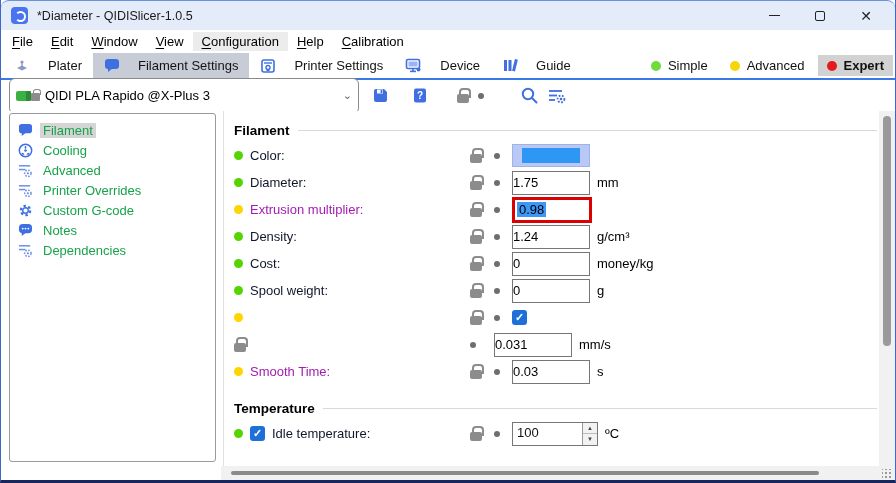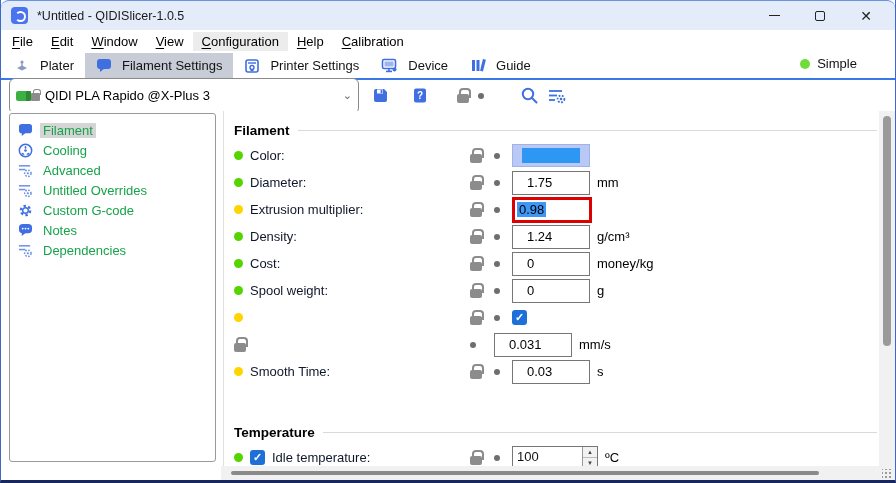--- a/index.html
+++ b/index.html
@@ -25,24 +25,24 @@
 
   
   .menubar { height:23px; flex:0 0 23px; background:#fff; display:flex; align-items:center; padding-left:2px; }
   .menu-item { padding:2px 9px; color:#000; }
   .menu-item.hovered { background:#ececec; }
   .mn { text-decoration:underline; text-underline-offset:2px; }
 
   
   .tabbar { height:27px; flex:0 0 27px; background:#fff; display:flex; align-items:stretch;
             border-bottom:2px solid #3b78e8; padding-left:2px; }
-  .tab { display:flex; align-items:center; gap:10px; padding:0 11px; color:#141414; }
+  .tab { display:flex; align-items:center; gap:18px; padding:0 11px; color:#141414; }
   .tab.selected { background:#c7ccd6; }
   .tab svg { flex:0 0 auto; }
-  .modes { margin-left:auto; display:flex; align-items:center; gap:4px; padding-right:20px;flex-direction:column; }
+  .modes { margin-left:auto; display:flex; align-items:center; gap:4px; padding-right:2px; }
   .mode { display:flex; align-items:center; gap:7px; padding:3px 9px; }
   .mode-dot { width:10px; height:10px; border-radius:50%; }
   .dot-green-mode { background:#6fdc3c; }
   .dot-yellow-mode { background:#f6d60a; }
   .dot-red-mode { background:#e41b1b; }
   .mode.selected { background:#d2d2d2; font-weight:bold; }
 
   
   .toolbar { height:31px; flex:0 0 31px; display:flex; align-items:center; padding-left:8px; background:#fff; }
   .preset-combo { width:350px; height:36px; border:1px solid #8a8a8a; border-radius:6px; background:#fff;
@@ -78,24 +78,24 @@
   .sect-hdr { display:flex; align-items:center; margin:6px 0 4px 0; }
   .sect-title { font-weight:bold; font-size:13.5px; color:#000; white-space:nowrap; }
   .sect-line { flex:1; height:1px; background:#d5dcd5; margin:0 18px 0 8px; }
 
   .row { display:grid; grid-template-columns:236px 24px 18px auto; align-items:center; height:27px; }
   .lblcell { display:flex; align-items:center; gap:7px; }
   .opt-dot { width:9px; height:9px; border-radius:50%; flex:0 0 9px; }
   .opt-dot.green { background:#55d400; }
   .opt-dot.yellow { background:#ffd400; }
   .opt-label { color:#0f172a; }
-  .opt-label.mod { color:#0f172a; }
+  .opt-label.mod { color:#a21caf; }
   .fieldcell { display:flex; align-items:center; gap:7px; }
   .tfield { width:78px; height:24px; border:1px solid #767676; font:13px "Liberation Sans",sans-serif;
-            padding:0 14px; color:#000; background:#fff; }
+            padding:0 0; color:#000; background:#fff; }
   .unit { color:#000; }
 
   .swatch { width:78px; height:23px; background:#b9c8f4; border:1px solid #9fb3e8;
             display:flex; align-items:center; justify-content:center; }
   .swatch-inner { width:58px; height:15px; background:#2e96f3; }
 
   .checkbox { width:15px; height:15px; background:#1f6fd8; border-radius:3px; color:#fff;
               display:flex; align-items:center; justify-content:center; font-size:11px; font-weight:bold; }
 
   .redfield { width:80px; height:26px; border:3px solid #dd0000; background:#fff; display:flex;
@@ -118,21 +118,21 @@
                  background-image:radial-gradient(#9a9a9a 1px, transparent 1.2px);
                  background-size:4px 4px; background-position:bottom right; }
 </style>
 </head>
 <body>
 
 <div class="window">
 
   <div class="titlebar">
     <div class="app-icon"></div>
-    <span class="title-text">*Untitled - QIDISlicer-1.0.5</span>
+    <span class="title-text">*Diameter - QIDISlicer-1.0.5</span>
     <div class="win-controls">
       <div class="win-btn">
           <span class="glyph-min"></span>
         </div>
       <div class="win-btn">
           <span class="glyph-max"></span>
         </div>
       <div class="win-btn">
           <span class="glyph-close">✕</span>
         </div>
@@ -281,21 +281,21 @@
           </svg>
         <span class="s-label">Advanced</span>
       </div>
       <div class="side-item">
         <svg width="15" height="15" viewBox="0 0 16 16">
             <line x1="1" y1="3" x2="13" y2="3" stroke="#6e8fe8" stroke-width="1.6"></line>
             <line x1="1" y1="7" x2="8" y2="7" stroke="#6e8fe8" stroke-width="1.6"></line>
             <circle cx="10.5" cy="11" r="3.4" fill="none" stroke="#6e8fe8" stroke-width="1.6" stroke-dasharray="1.7 1.5"></circle>
             <circle cx="10.5" cy="11" r="1.2" fill="#6e8fe8"></circle>
           </svg>
-        <span class="s-label">Untitled Overrides</span>
+        <span class="s-label">Printer Overrides</span>
       </div>
       <div class="side-item">
         <svg width="15" height="15" viewBox="0 0 16 16">
             <circle cx="8" cy="8" r="5" fill="none" stroke="#3f6fe0" stroke-width="2.4" stroke-dasharray="2.6 2.6"></circle>
             <circle cx="8" cy="8" r="3" fill="none" stroke="#3f6fe0" stroke-width="1.5"></circle>
           </svg>
         <span class="s-label">Custom G-code</span>
       </div>
       <div class="side-item">
         <svg width="15" height="14" viewBox="0 0 16 15">
@@ -433,21 +433,21 @@
             <span class="opt-label mod">Smooth Time:</span>
           </div>
         <span class="lockicon"></span>
         <span class="rdot"></span>
         <div class="fieldcell">
           <input class="tfield" value="0.03" style="">
           <span class="unit">s</span>
         </div>
       </div>
 
-      <div class="sect-hdr" style="margin-top:40px">
+      <div class="sect-hdr" style="margin-top:16px">
         <span class="sect-title">Temperature</span>
         <span class="sect-line"></span>
       </div>
 
       <div class="row">
         <div class="lblcell">
           <span class="opt-dot green"></span>
           <div class="checkbox">
               <span>✓</span>
             </div>

